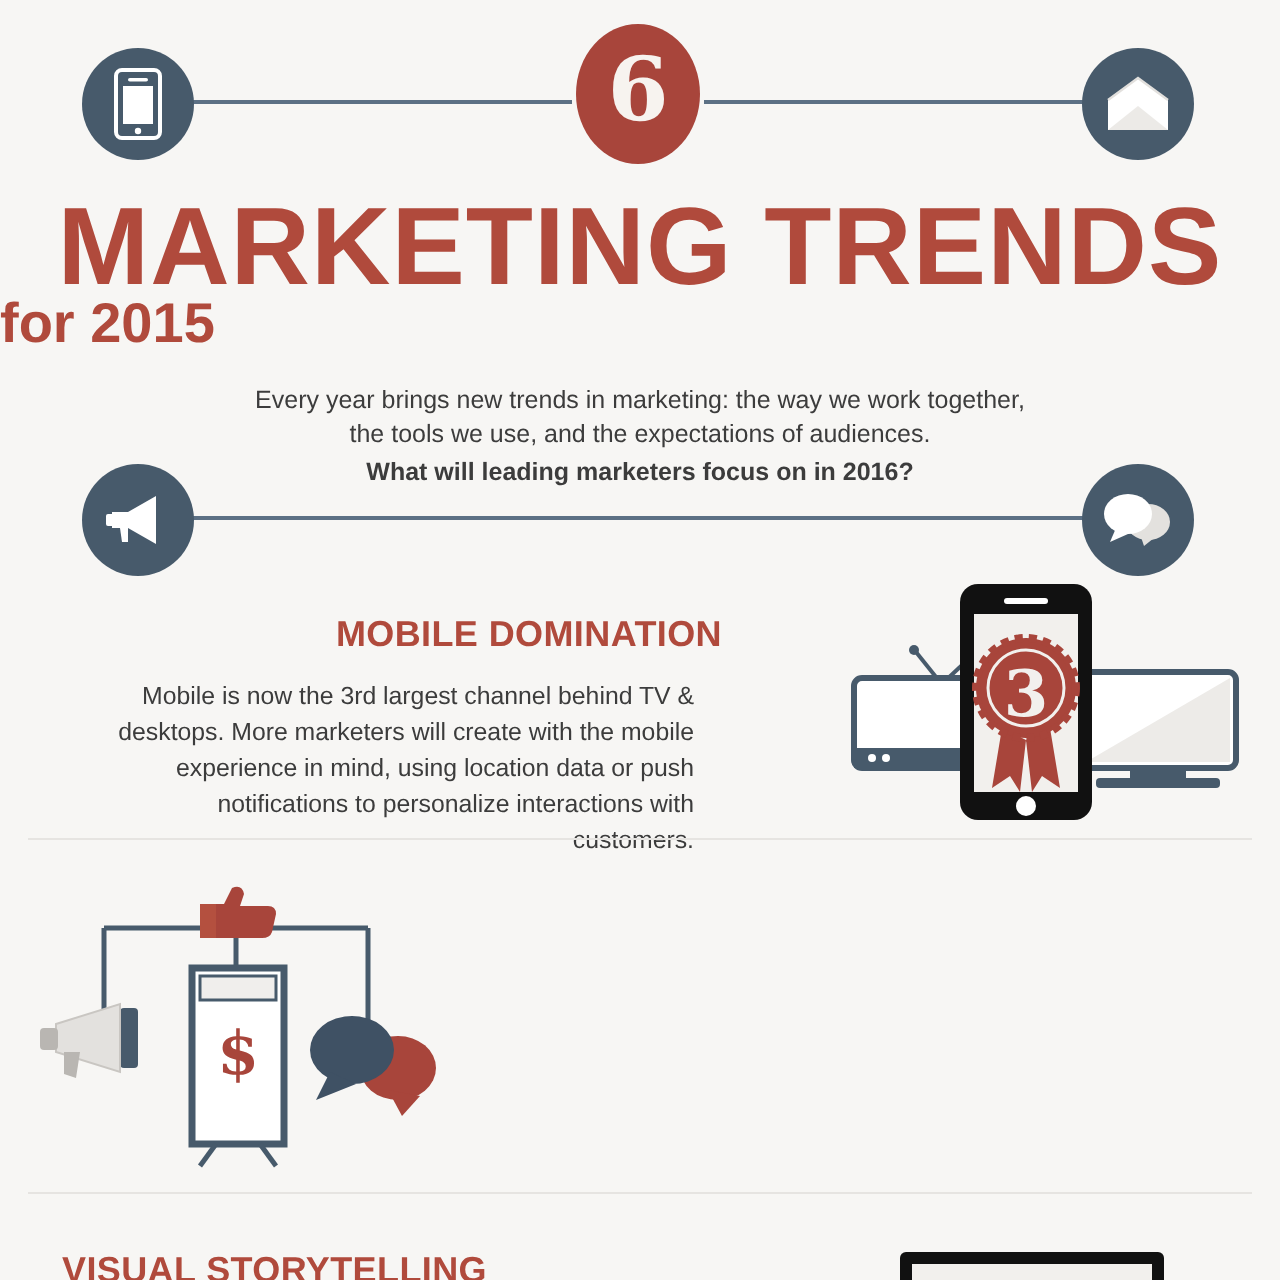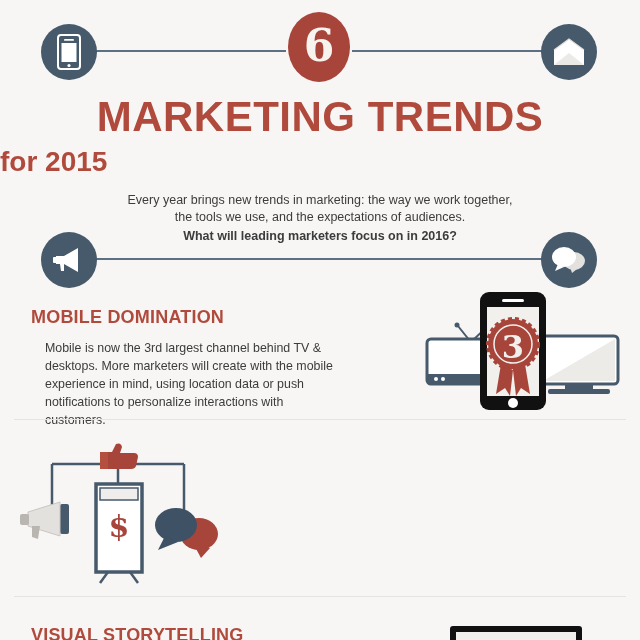--- a/index.html
+++ b/index.html
@@ -68,21 +68,21 @@
   .num-badge span { margin-top: -3px; }
 
   
   .main-title {
     position: absolute;
     top: 96px;
     left: 0;
     width: 640px;
     text-align: center;
     color: #b04a3c;
-    font-size: 42px;
+    font-size: 55px;
     font-weight: bold;
     letter-spacing: 0.5px;
     line-height: 1;
   }
   .sub-title {
     position: absolute;
     top: 148px;
     left: 0;
     width: 640px;
     text-align: left;
@@ -121,20 +121,21 @@
     font-size: 12.4px;
     line-height: 1.45;
     margin: 14px;
   }
 
   .sec-mobile {
     position: absolute;
     top: 308px;
     left: 31px;
     width: 330px;
+    text-align: right;
   }
   .sec-collab {
     position: absolute;
     top: 465px;
     left: 264px;
     width: 330px;
   }
   .sec-visual {
     position: absolute;
     top: 626px;

